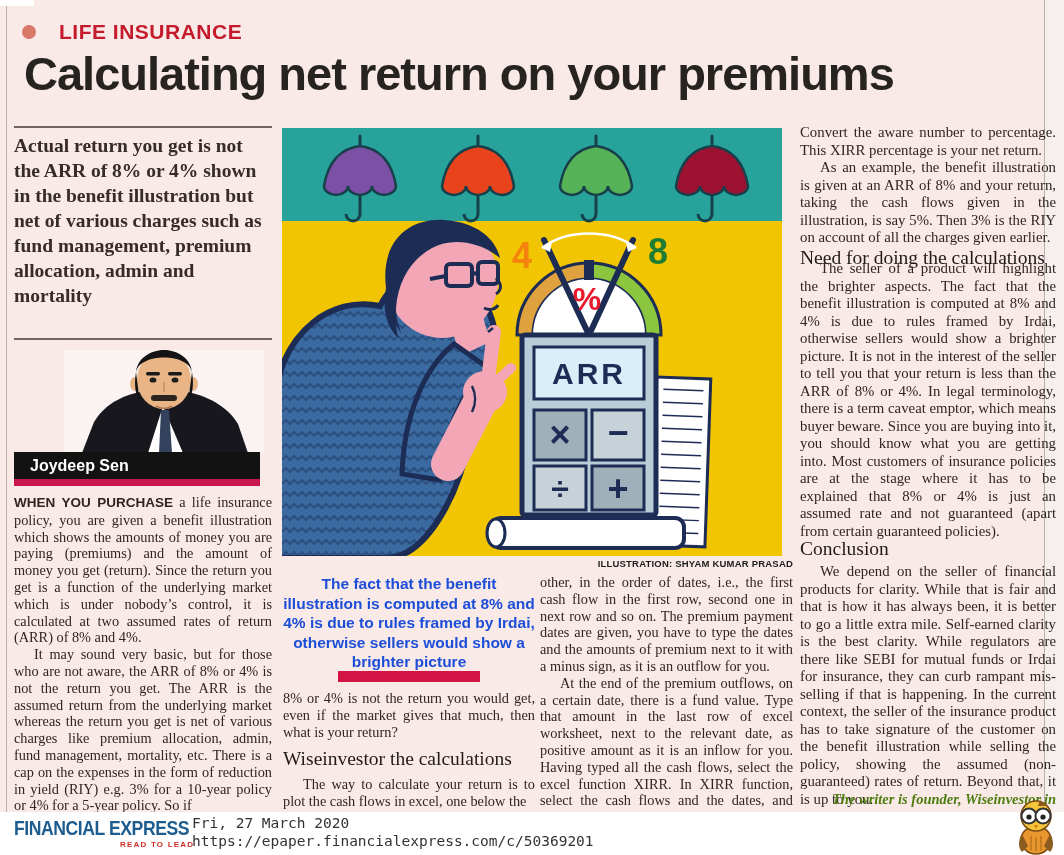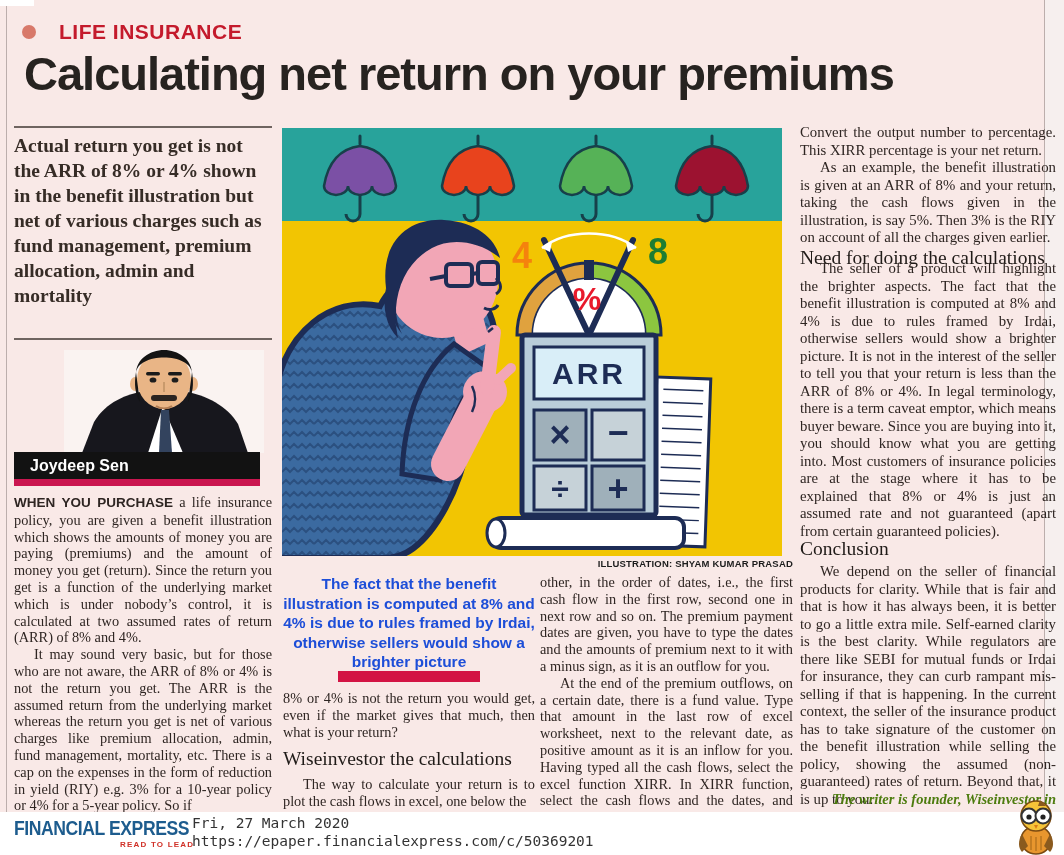--- a/index.html
+++ b/index.html
@@ -208,21 +208,21 @@
   <div class="abs serif-body" style="left:283px;top:776px;width:252px;">
     <p class="ind">The way to calculate your return is to plot the cash flows in excel, one below the</p>
   </div>
 
   <div class="abs serif-body" style="left:540px;top:574px;width:253px;">
     <p>other, in the order of dates, i.e., the first cash flow in the first row, second one in next row and so on. The premium payment dates are given, you have to type the dates and the amounts of premium next to it with a minus sign, as it is an outflow for you.</p>
     <p class="ind">At the end of the premium outflows, on a certain date, there is a fund value. Type that amount in the last row of excel worksheet, next to the relevant date, as positive amount as it is an inflow for you. Having typed all the cash flows, select the excel function XIRR. In XIRR function, select the cash flows and the dates, and press enter.</p>
   </div>
 
   <div class="abs serif-body col4-body" style="left:800px;top:124px;width:256px;">
-    <p>Convert the output number to percentage. This XIRR percentage is your net return.</p>
+    <p>Convert the aware number to percentage. This XIRR percentage is your net return.</p>
     <p class="ind">As an example, the benefit illustration is given at an ARR of 8% and your return, taking the cash flows given in the illustration, is say 5%. Then 3% is the RIY on account of all the charges given earlier.</p>
   </div>
   <div class="abs colhead" style="left:800px;top:247px;">Need for doing the calculations</div>
   <div class="abs serif-body col4-body" style="left:800px;top:260px;width:256px;">
     <p class="ind">The seller of a product will highlight the brighter aspects. The fact that the benefit illustration is computed at 8% and 4% is due to rules framed by Irdai, otherwise sellers would show a brighter picture. It is not in the interest of the seller to tell you that your return is less than the ARR of 8% or 4%. In legal terminology, there is a term caveat emptor, which means buyer beware. Since you are buying into it, you should know what you are getting into. Most customers of insurance policies are at the stage where it has to be explained that 8% or 4% is just an assumed rate and not guaranteed (apart from certain guaranteed policies).</p>
   </div>
   <div class="abs colhead" style="left:800px;top:538px;">Conclusion</div>
   <div class="abs serif-body col4-body" style="left:800px;top:563px;width:256px;">
     <p class="ind">We depend on the seller of financial products for clarity. While that is fair and that is how it has always been, it is better to go a little extra mile. Self-earned clarity is the best clarity. While regulators are there like SEBI for mutual funds or Irdai for insurance, they can curb rampant mis-selling if that is happening. In the current context, the seller of the insurance product has to take signature of the customer on the benefit illustration while selling the policy, showing the assumed (non-guaranteed) rates of return. Beyond that, it is up to you.</p>
   </div>

